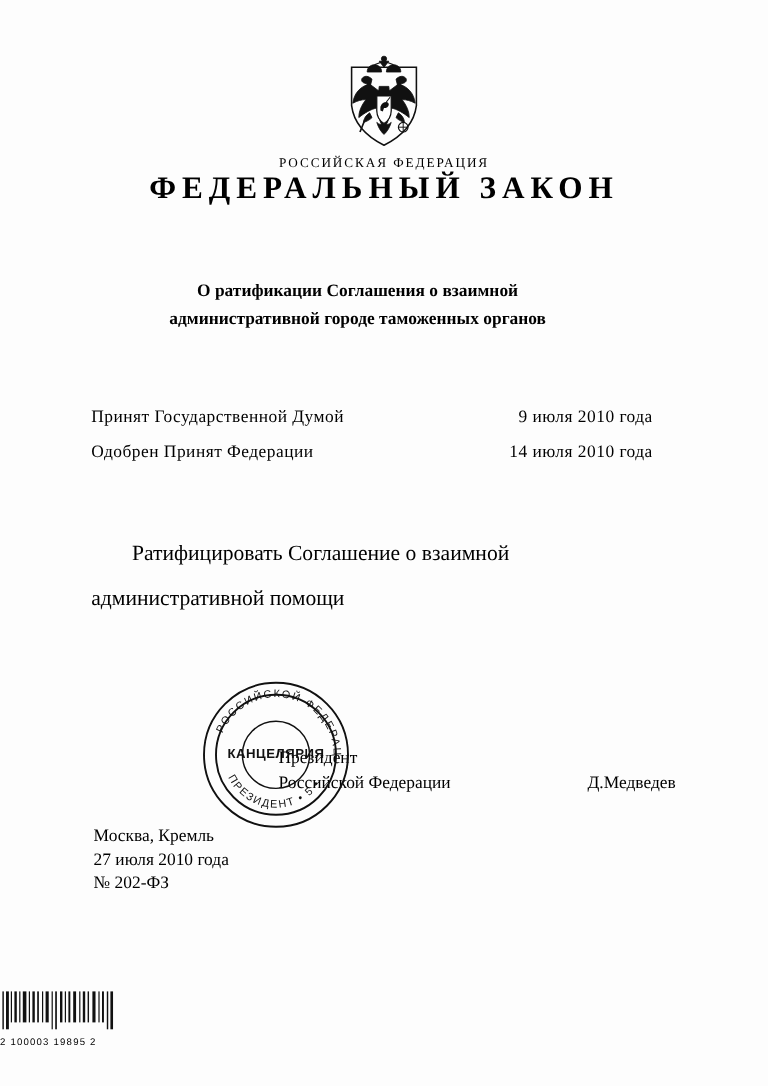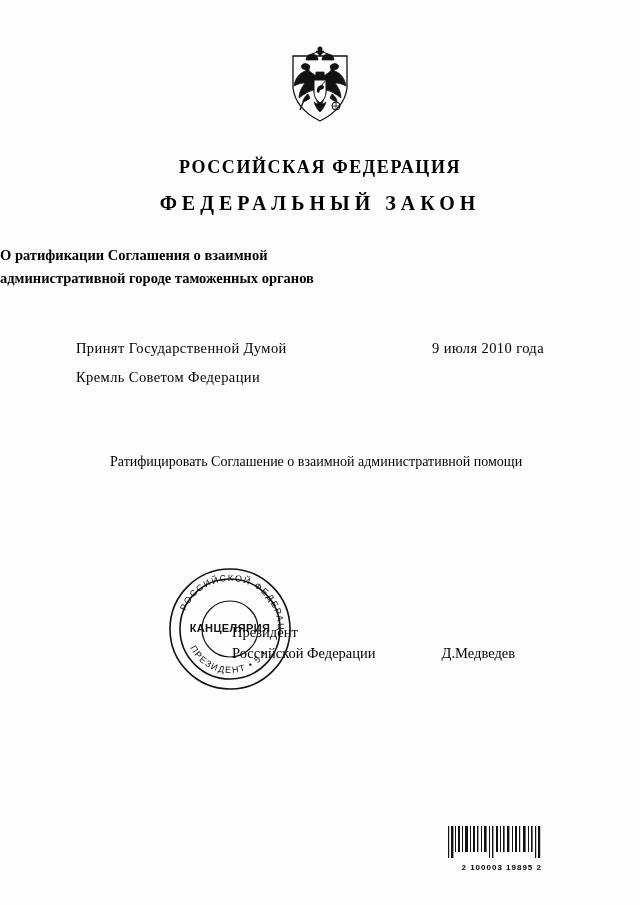--- a/index.html
+++ b/index.html
@@ -38,40 +38,39 @@
 
   
   .heading-block {
     position: absolute;
     top: 130px;
     left: 0;
     width: 640px;
     text-align: center;
   }
   .rf-line {
-    font-size: 18px;
-    font-weight: bold;
+    font-size: 11px;
+    font-weight: normal;
     letter-spacing: 1.6px;
     font-family: "Liberation Serif", serif;
-    margin-top: 27px;
   }
   .fz-line {
-    margin-top: 14px;
-    font-size: 20px;
+    font-size: 26px;
     font-weight: bold;
     letter-spacing: 5px;
     font-family: "Liberation Serif", serif;
   }
 
   
   .title-block {
     position: absolute;
-    top: 244px;
+    top: 232px;
     left: 0;
     width: 596px;
+    text-align: center;
     font-size: 14.5px;
     font-weight: bold;
     line-height: 23px;
   }
 
   
   .adopt-block {
     position: absolute;
     top: 340px;
     left: 76px;
@@ -86,36 +85,36 @@
   }
   .adopt-row .who { text-align: left; }
   .adopt-row .when { text-align: right; padding-right: 32px; }
 
   
   .body-block {
     position: absolute;
     top: 443px;
     left: 76px;
     width: 496px;
-    font-size: 14px;
+    font-size: 18px;
     line-height: 37px;
     text-align: left;
   }
   .body-block .indent { display: inline-block; width: 34px; }
 
   
   .sign-block {
     position: absolute;
     top: 622px;
     left: 232px;
     font-size: 14.5px;
     line-height: 21px;
   }
   .sign-row { white-space: nowrap; }
-  .sign-name { display: inline-block; margin-left: 66px; }
+  .sign-name { display: inline-block; margin-left: 114px; }
 
   
   .stamp {
     position: absolute;
     top: 565px;
     left: 166px;
     width: 128px;
     height: 128px;
   }
 
@@ -127,22 +126,21 @@
     font-size: 14.5px;
     line-height: 19.5px;
   }
 
   
   .barcode-wrap {
     position: absolute;
     top: 826px;
     left: 0;
     width: 542px;
-    text-align: right;
-    font-weight: bold;
+    text-align: left;
   }
   .barcode {
     display: inline-block;
   }
   .barcode-num {
     font-family: "Liberation Sans", sans-serif;
     font-size: 8px;
     letter-spacing: 1px;
     margin-top: 1px;
   }
@@ -198,21 +196,22 @@
     <div>О ратификации Соглашения о взаимной</div>
     <div>административной городе таможенных органов</div>
   </div>
 
   <div class="adopt-block">
     <div class="adopt-row">
       <span class="who">Принят Государственной Думой</span>
       <span class="when">9 июля 2010 года</span>
     </div>
     <div class="adopt-row">
-      <span class="who">Кремль Советом Федерации</span>
+      <span class="who">Одобрен Принят Федерации</span>
+      <span class="when">14 июля 2010 года</span>
     </div>
   </div>
 
   <div class="body-block">
     <div><span class="indent"></span><span>Ратифицировать Соглашение о взаимной административной помощи</span></div>
   </div>
 
   <div class="sign-block">
     <div class="sign-row">Президент</div>
     <div class="sign-row">
@@ -236,20 +235,25 @@
           <textPath href="#arcTop" startOffset="12%">РОССИЙСКОЙ ФЕДЕРАЦИИ</textPath>
         </text>
         <text font-size="9" letter-spacing="1.4">
           <textPath href="#arcBottom" startOffset="14%">ПРЕЗИДЕНТ • 5 •</textPath>
         </text>
         <text x="64" y="67" text-anchor="middle" font-size="11" font-weight="bold" letter-spacing="0.4">КАНЦЕЛЯРИЯ</text>
       </g>
     </svg>
   </div>
 
+  <div class="place-block">
+    <div>Москва, Кремль</div>
+    <div>27 июля 2010 года</div>
+    <div>№ 202-ФЗ</div>
+  </div>
 
   <div class="barcode-wrap">
     <span class="barcode">
       <svg width="96" height="32" viewBox="0 0 96 32" aria-hidden="true">
         <g fill="#111">
           <rect x="2" y="0" width="1.2" height="32"></rect>
           <rect x="5" y="0" width="2.4" height="32"></rect>
           <rect x="9" y="0" width="1" height="26"></rect>
           <rect x="12" y="0" width="2" height="26"></rect>
           <rect x="16" y="0" width="1" height="26"></rect>

